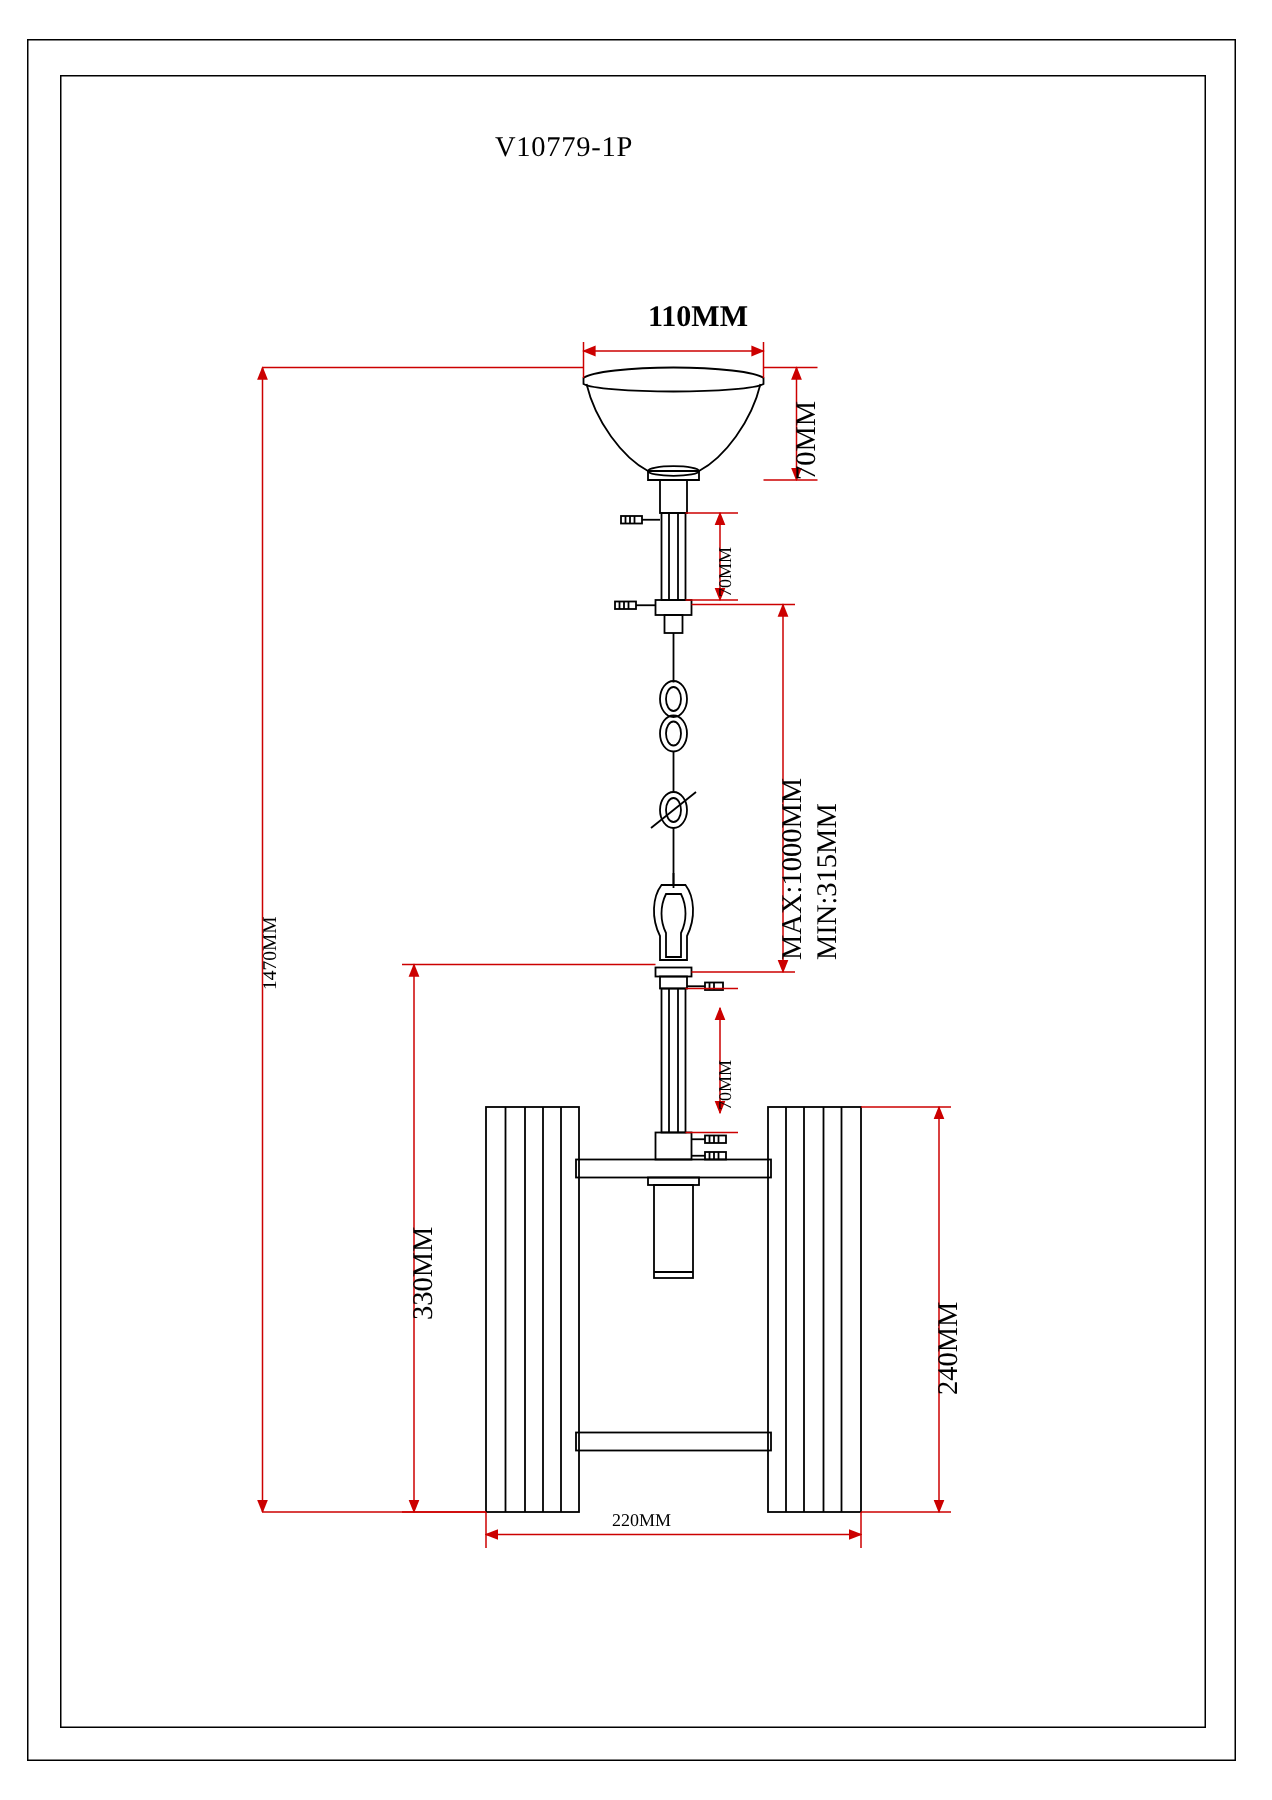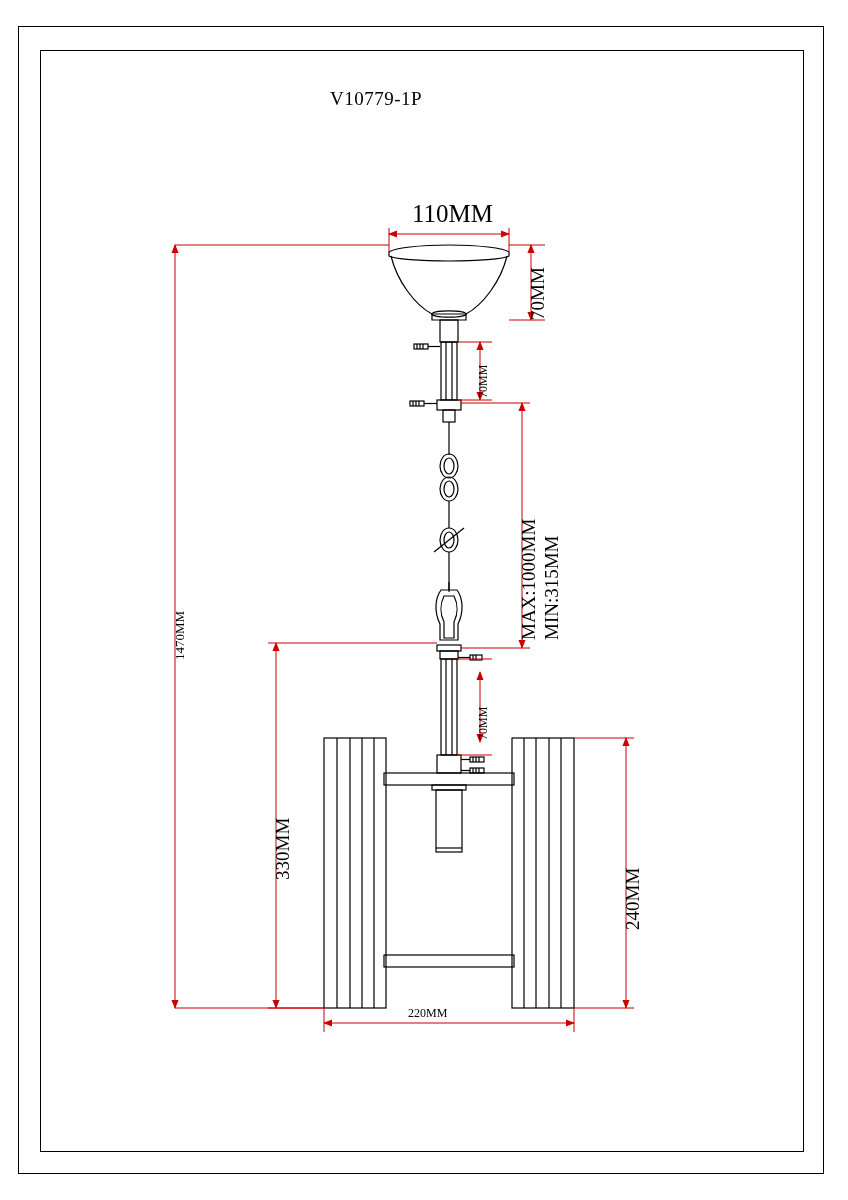--- a/index.html
+++ b/index.html
@@ -214,21 +214,21 @@
       <line x1="574" y1="738" x2="634" y2="738"></line>
       <line x1="574" y1="1008" x2="634" y2="1008"></line>
       <line x1="626" y1="738" x2="626" y2="1008" marker-start="url(#arrL)" marker-end="url(#arrR)"></line>
 
       <line x1="324" y1="1008" x2="324" y2="1032"></line>
       <line x1="574" y1="1008" x2="574" y2="1032"></line>
       <line x1="324" y1="1023" x2="574" y2="1023" marker-start="url(#arrL)" marker-end="url(#arrR)"></line>
     </g>
   </svg>
 
-  <div class="dim-label" style="left:412px; top:200px; font-size:25px;">110MM</div>
+  <div class="dim-label" style="left:432px; top:200px; font-size:20px;font-weight:bold;">110MM</div>
 
   <div class="dim-label rot90" style="left:527px; top:320px; font-size:19px;">70MM</div>
 
   <div class="dim-label rot90" style="left:476px; top:398px; font-size:12px;">70MM</div>
 
   <div class="dim-label rot90" style="left:518px; top:640px; font-size:19px;">MAX:1000MM</div>
 
   <div class="dim-label rot90" style="left:541px; top:640px; font-size:19px;">MIN:315MM</div>
 
   <div class="dim-label rot90" style="left:476px; top:740px; font-size:12px;">70MM</div>

